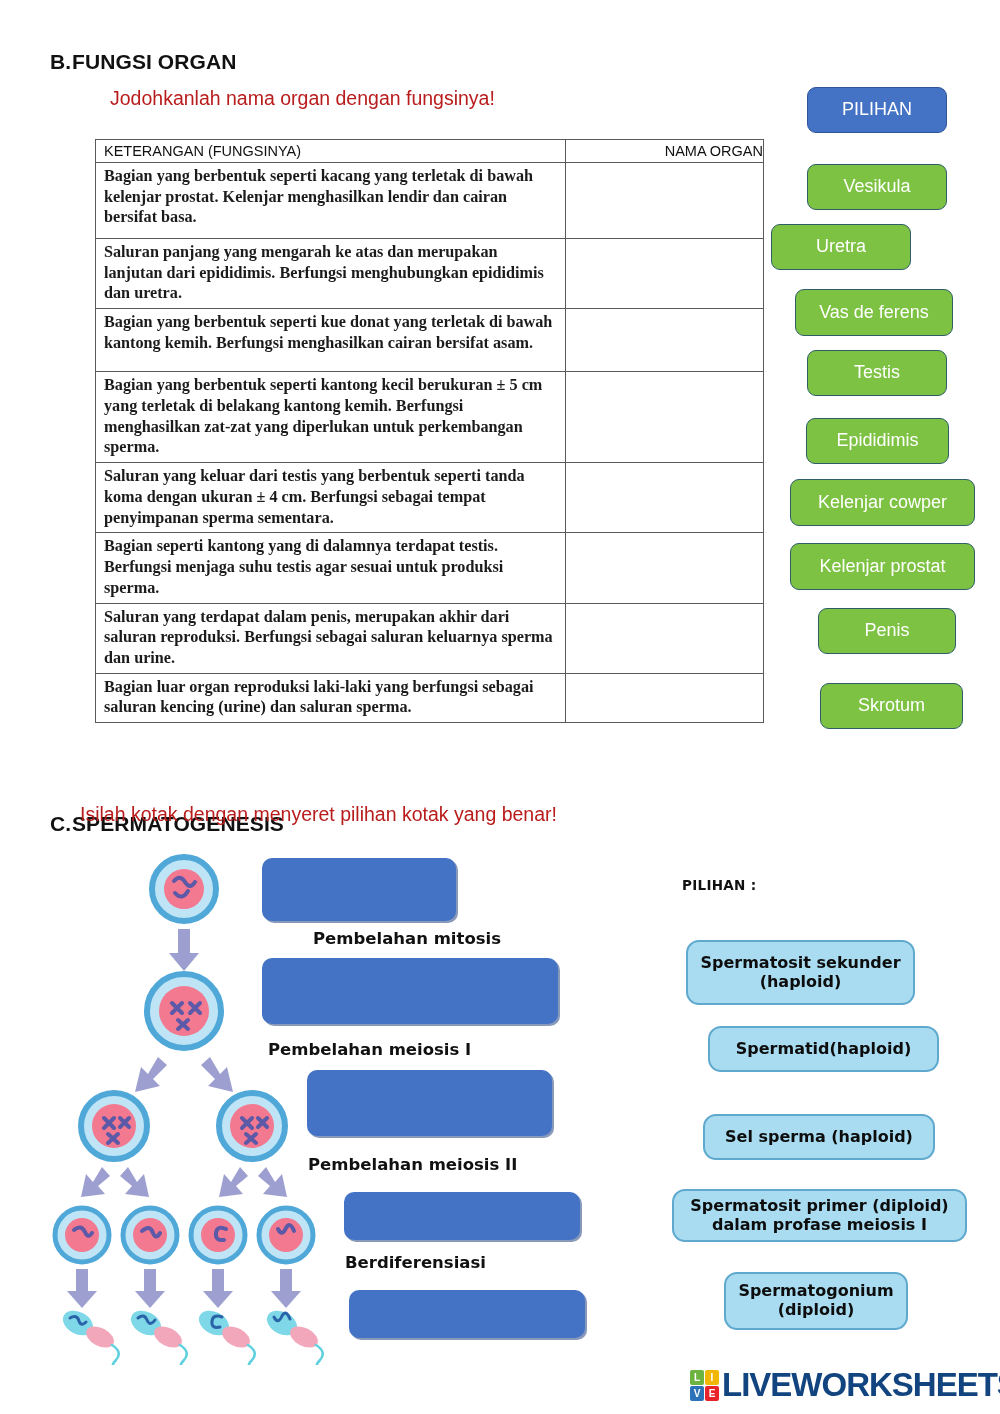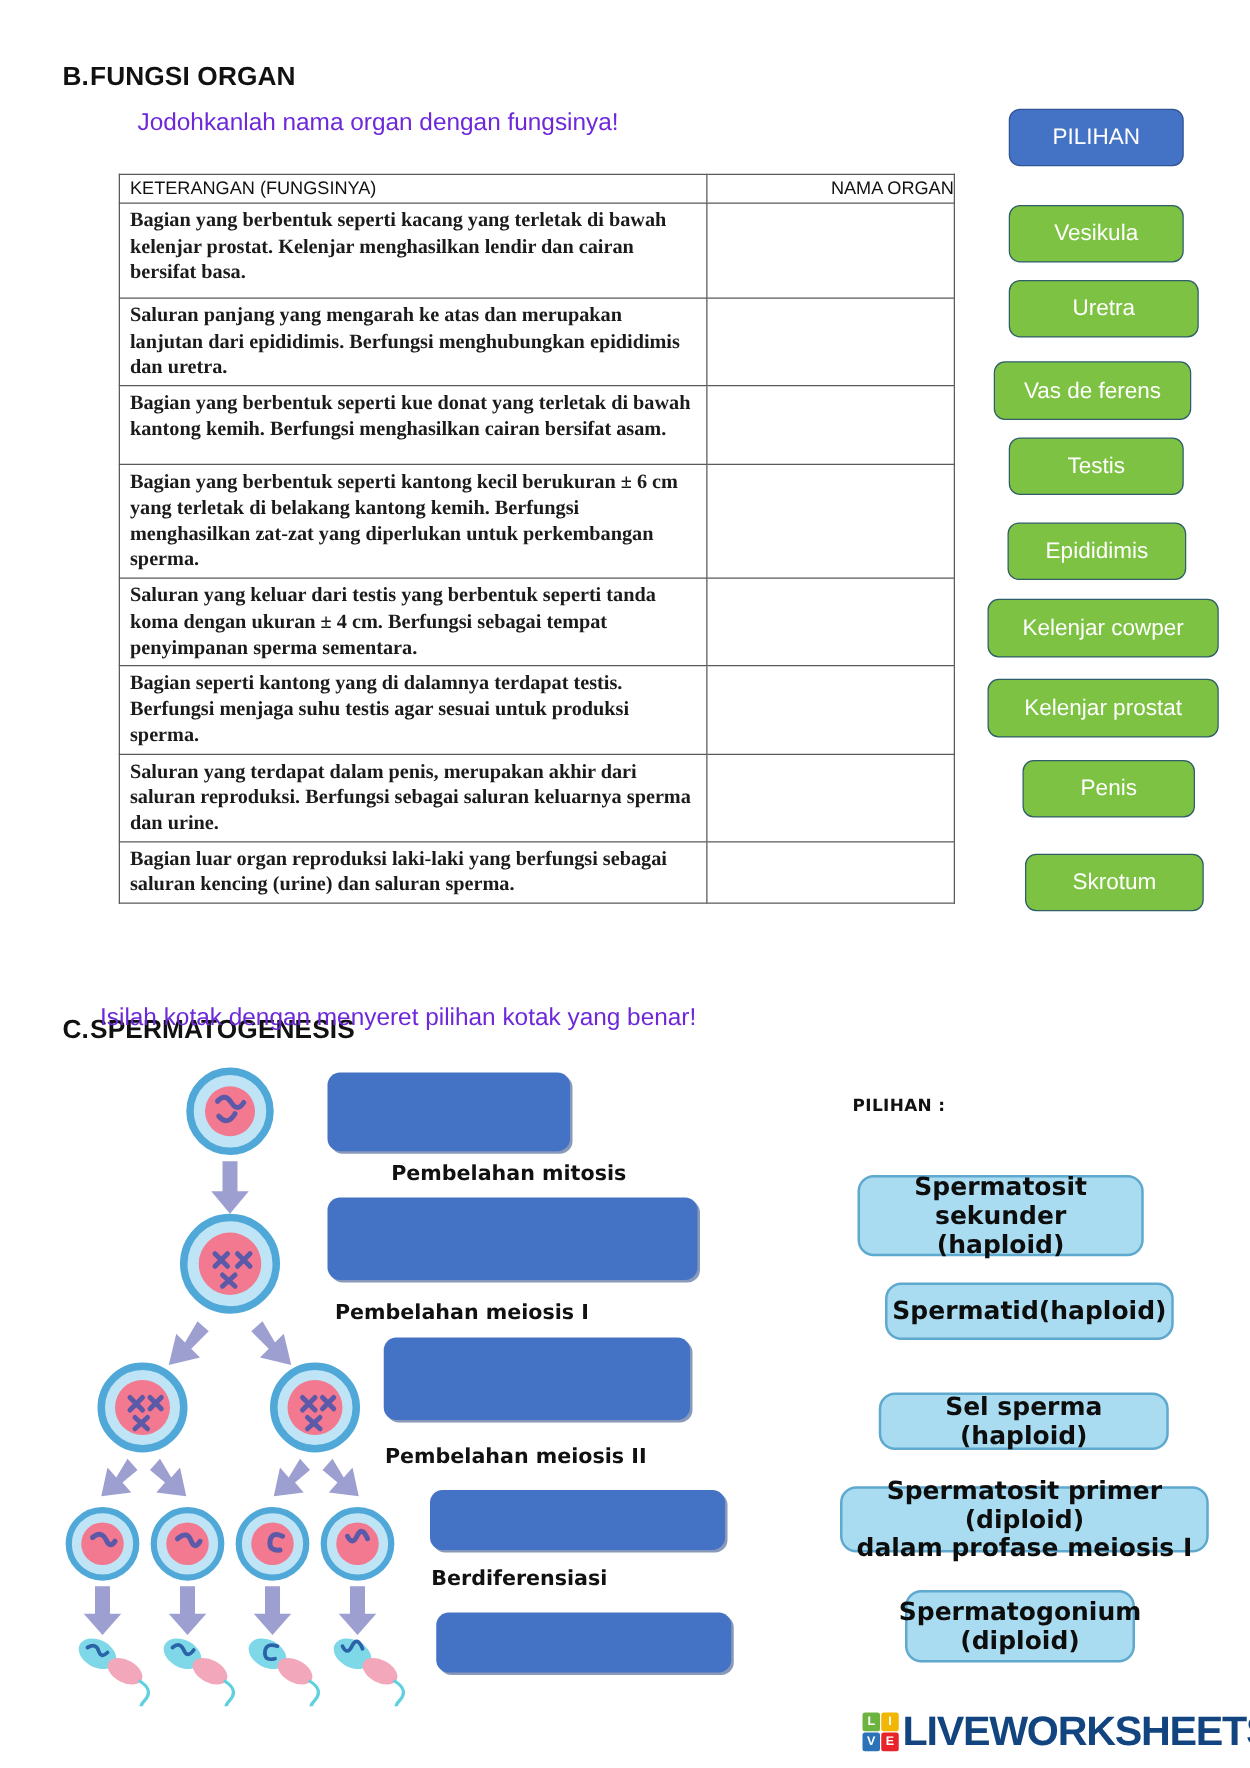--- a/index.html
+++ b/index.html
@@ -18,21 +18,21 @@
     font-weight:bold;
     font-size:21px;
     color:#111;
     letter-spacing:.1px;
     white-space:nowrap;
   }
   .section-head .letter { display:inline-block; width:22px; }
   .section-sub {
     position:absolute;
     font-size:19.5px;
-    color:#6d28d9;
+    color:#b91c1c;
     white-space:nowrap;
   }
 
   
   .organ-table {
     position:absolute;
     left:95px; top:139px;
     width:668px;
     border-collapse:collapse;
     table-layout:fixed;
@@ -116,21 +116,21 @@
     position:absolute;
     display:flex;
     align-items:center;
     justify-content:center;
     text-align:center;
     background:#A9DCF0;
     border:2.2px solid #5FA8CE;
     border-radius:13px;
     font-family:"DejaVu Sans", sans-serif;
     font-weight:bold;
-    font-size:20px;
+    font-size:16px;
     color:#0d0d0d;
     line-height:1.16;
     padding:0 8px;
   }
 
   
   .lw-logo {
     position:absolute;
     left:690px; top:1366px;
     display:flex;
@@ -188,21 +188,21 @@
     </tr>
     <tr style="height:64px;">
       <td class="desc">Saluran panjang yang mengarah ke atas dan merupakan lanjutan dari epididimis. Berfungsi menghubungkan epididimis dan uretra.</td>
       <td class="answer"></td>
     </tr>
     <tr style="height:63px;">
       <td class="desc">Bagian yang berbentuk seperti kue donat yang terletak di bawah kantong kemih. Berfungsi menghasilkan cairan bersifat asam.</td>
       <td class="answer"></td>
     </tr>
     <tr style="height:85px;">
-      <td class="desc">Bagian yang berbentuk seperti kantong kecil berukuran ± 6 cm yang terletak di belakang kantong kemih. Berfungsi menghasilkan zat-zat yang diperlukan untuk perkembangan sperma.</td>
+      <td class="desc">Bagian yang berbentuk seperti kantong kecil berukuran ± 5 cm yang terletak di belakang kantong kemih. Berfungsi menghasilkan zat-zat yang diperlukan untuk perkembangan sperma.</td>
       <td class="answer"></td>
     </tr>
     <tr style="height:64px;">
       <td class="desc">Saluran yang keluar dari testis yang berbentuk seperti tanda koma dengan ukuran ± 4 cm. Berfungsi sebagai tempat penyimpanan sperma sementara.</td>
       <td class="answer"></td>
     </tr>
     <tr style="height:66px;">
       <td class="desc">Bagian seperti kantong yang di dalamnya terdapat testis. Berfungsi menjaga suhu testis agar sesuai untuk produksi sperma.</td>
       <td class="answer"></td>
     </tr>
@@ -213,21 +213,21 @@
     <tr style="height:48px;">
       <td class="desc">Bagian luar organ reproduksi laki-laki yang berfungsi sebagai saluran kencing (urine) dan saluran sperma.</td>
       <td class="answer"></td>
     </tr>
   </tbody>
 </table>
 
 <div class="pill blue" style="left:807px; top:87px; width:140px; height:46px;">PILIHAN</div>
 
 <div class="pill green" style="left:807px; top:164px; width:140px; height:46px;">Vesikula</div>
-<div class="pill green" style="left:807px; top:224px; width:152px; height:46px;">Uretra</div>
+<div class="pill green" style="left:771px; top:224px; width:140px; height:46px;">Uretra</div>
 <div class="pill green" style="left:795px; top:289px; width:158px; height:47px;">Vas de ferens</div>
 <div class="pill green" style="left:807px; top:350px; width:140px; height:46px;">Testis</div>
 <div class="pill green" style="left:806px; top:418px; width:143px; height:46px;">Epididimis</div>
 <div class="pill green" style="left:790px; top:479px; width:185px; height:47px;">Kelenjar cowper</div>
 <div class="pill green" style="left:790px; top:543px; width:185px; height:47px;">Kelenjar prostat</div>
 <div class="pill green" style="left:818px; top:608px; width:138px; height:46px;">Penis</div>
 <div class="pill green" style="left:820px; top:683px; width:143px; height:46px;">Skrotum</div>
 
 <div class="section-head" style="left:50px; top:812px;">
   <span class="letter">C.</span><span>SPERMATOGENESIS</span>

